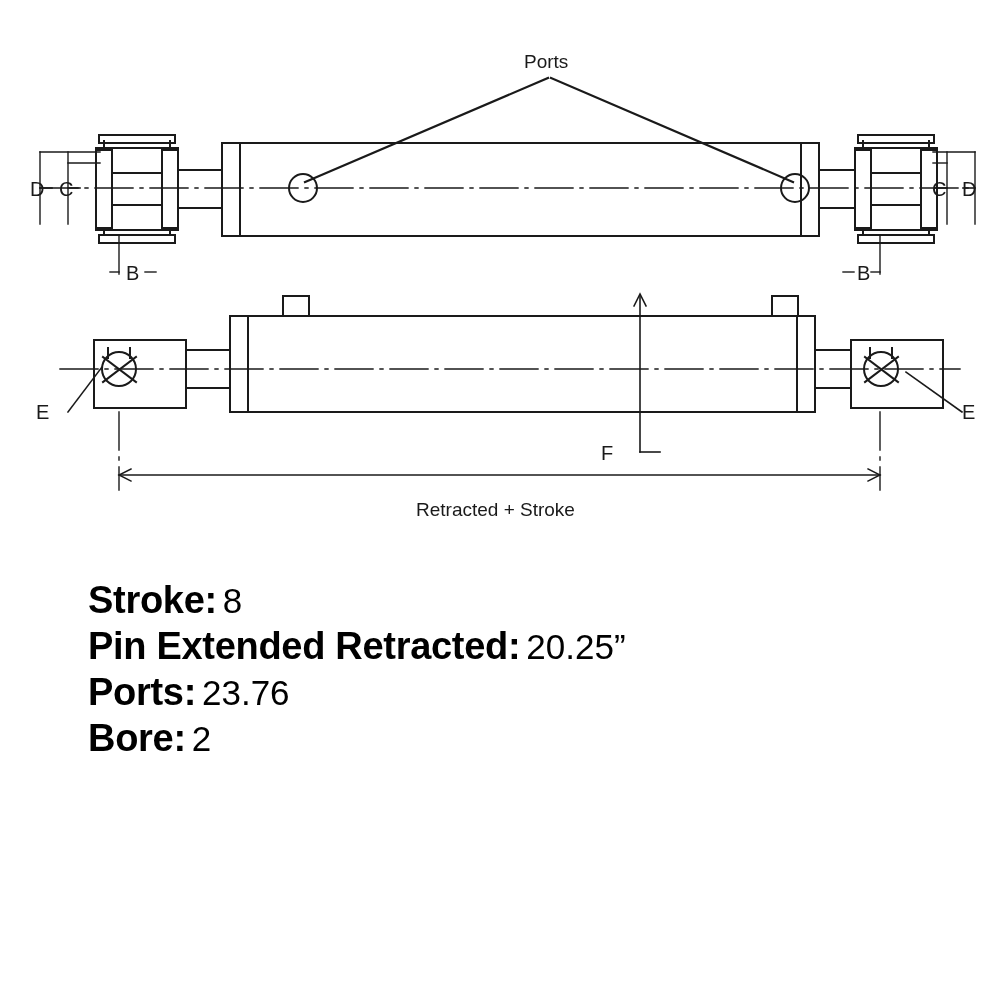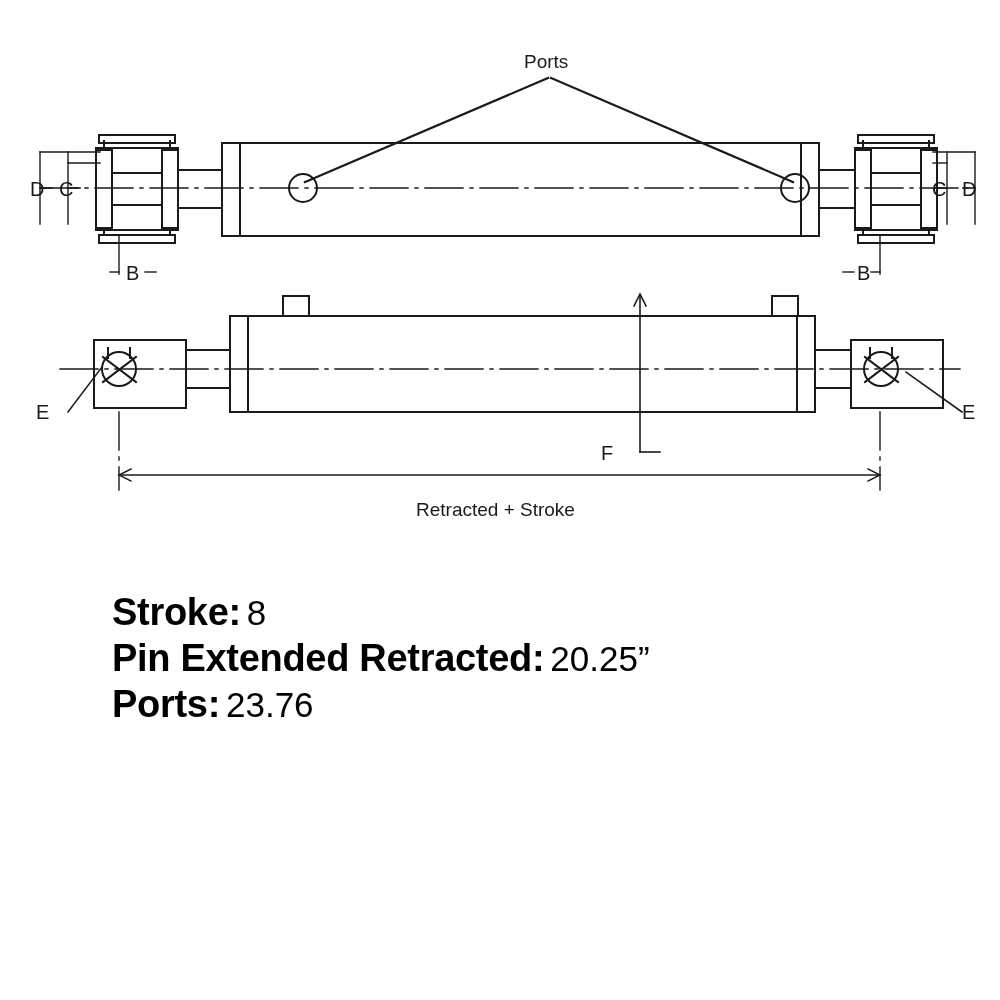--- a/index.html
+++ b/index.html
@@ -23,23 +23,23 @@
   #drawing {
     position: absolute;
     left: 0;
     top: 0;
     width: 1000px;
     height: 600px;
   }
   #specs {
     position: absolute;
     left: 0;
-    top: 593px;
-    width: 1000px;
-    padding-left: 112px;
+    top: 581px;
+    width: 1000px;
+    padding-left: 88px;
     box-sizing: border-box;
   }
   .spec-row {
     display: block;
     white-space: nowrap;
     line-height: 1.0;
     margin-bottom: 8px;
     font-size: 38px;
   }
   .spec-label {
@@ -220,15 +220,18 @@
   <div id="specs">
     <div class="spec-row">
       <span class="spec-label">Stroke:</span><span class="spec-value">8</span>
     </div>
     <div class="spec-row">
       <span class="spec-label">Pin Extended Retracted:</span><span class="spec-value">20.25”</span>
     </div>
     <div class="spec-row">
       <span class="spec-label">Ports:</span><span class="spec-value">23.76</span>
     </div>
+    <div class="spec-row">
+      <span class="spec-label">Bore:</span><span class="spec-value">2</span>
+    </div>
   </div>
 
 </div>
 
 </body></html>

